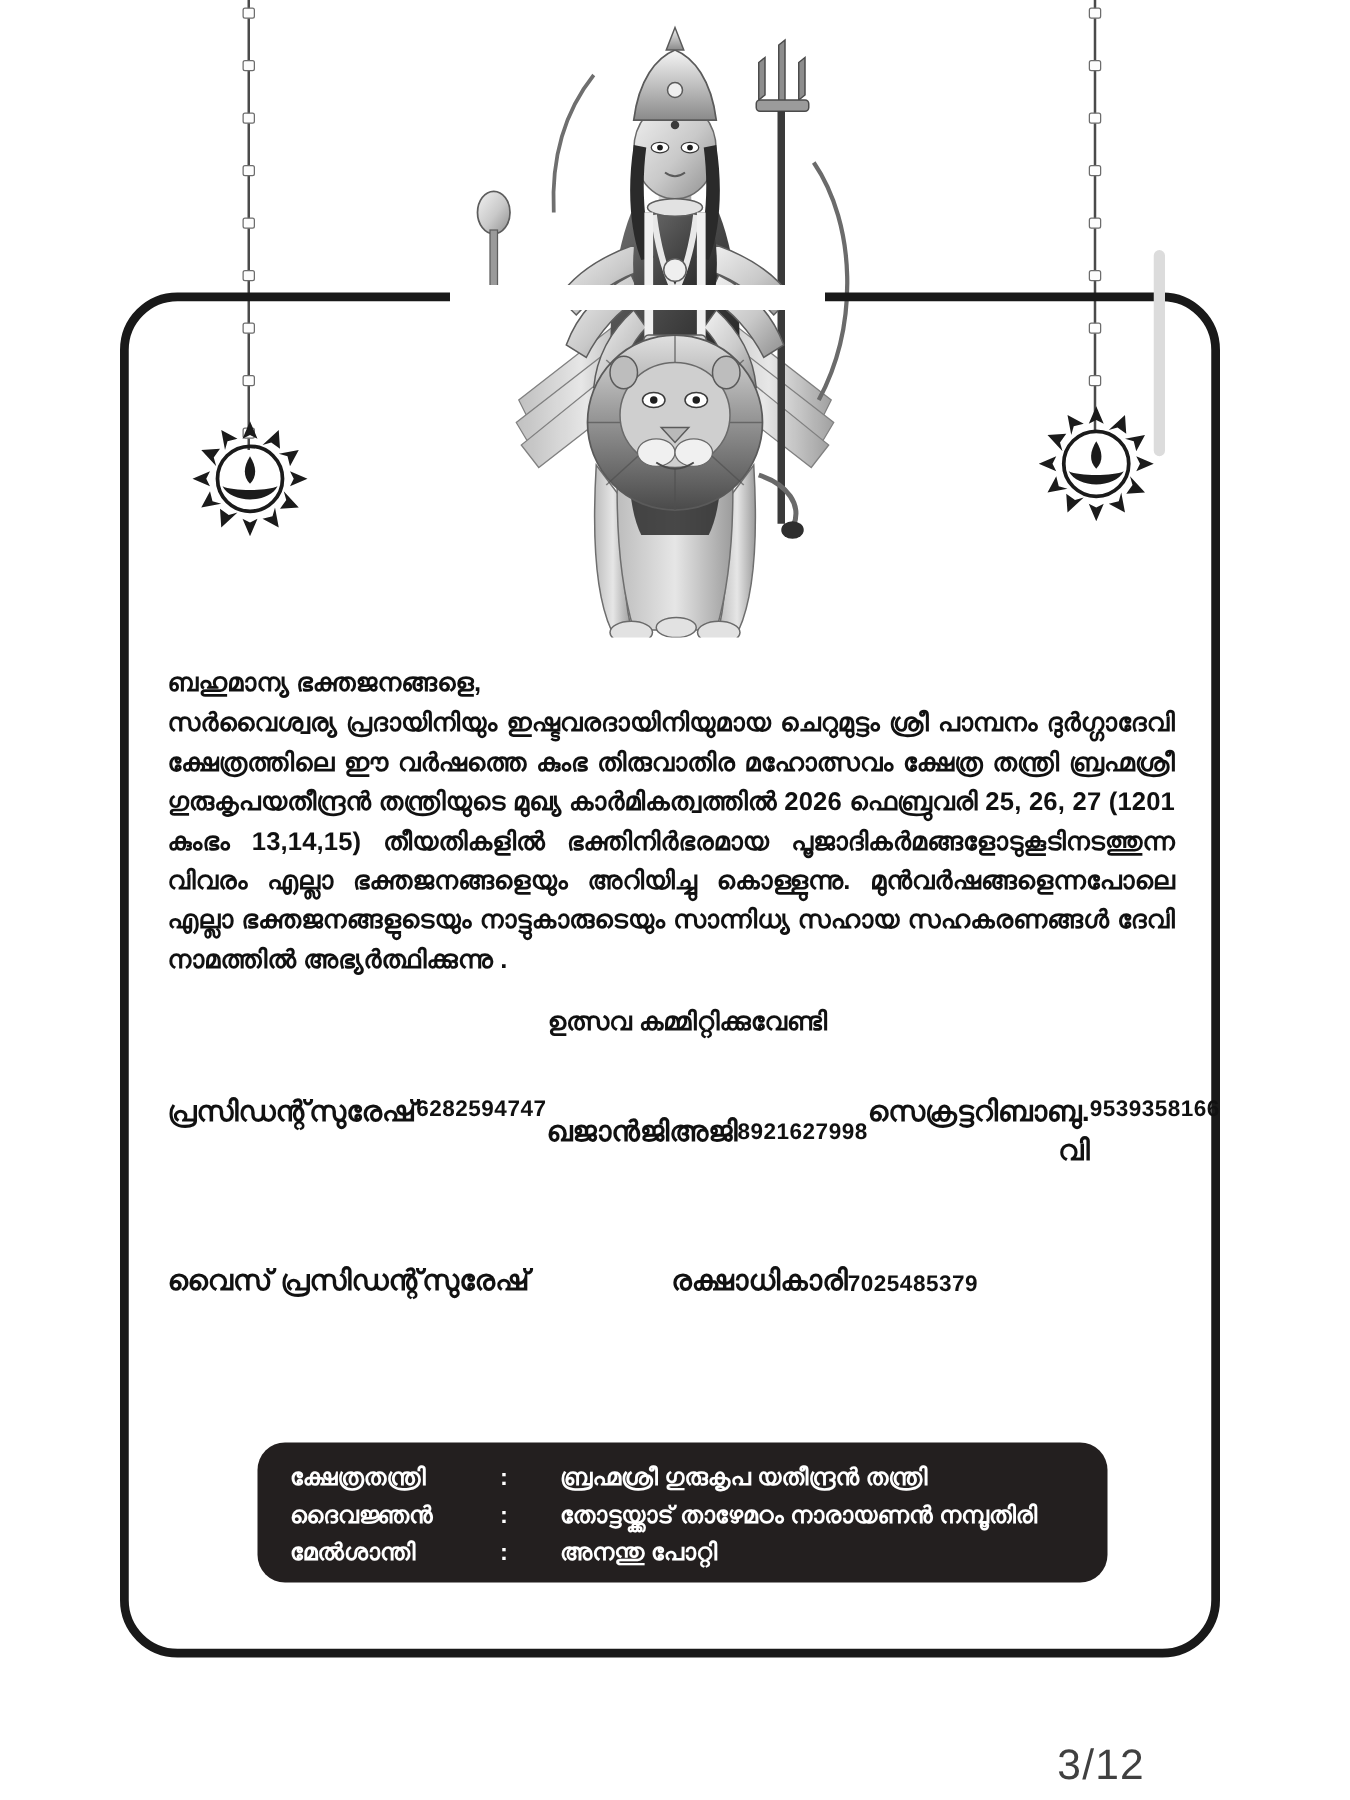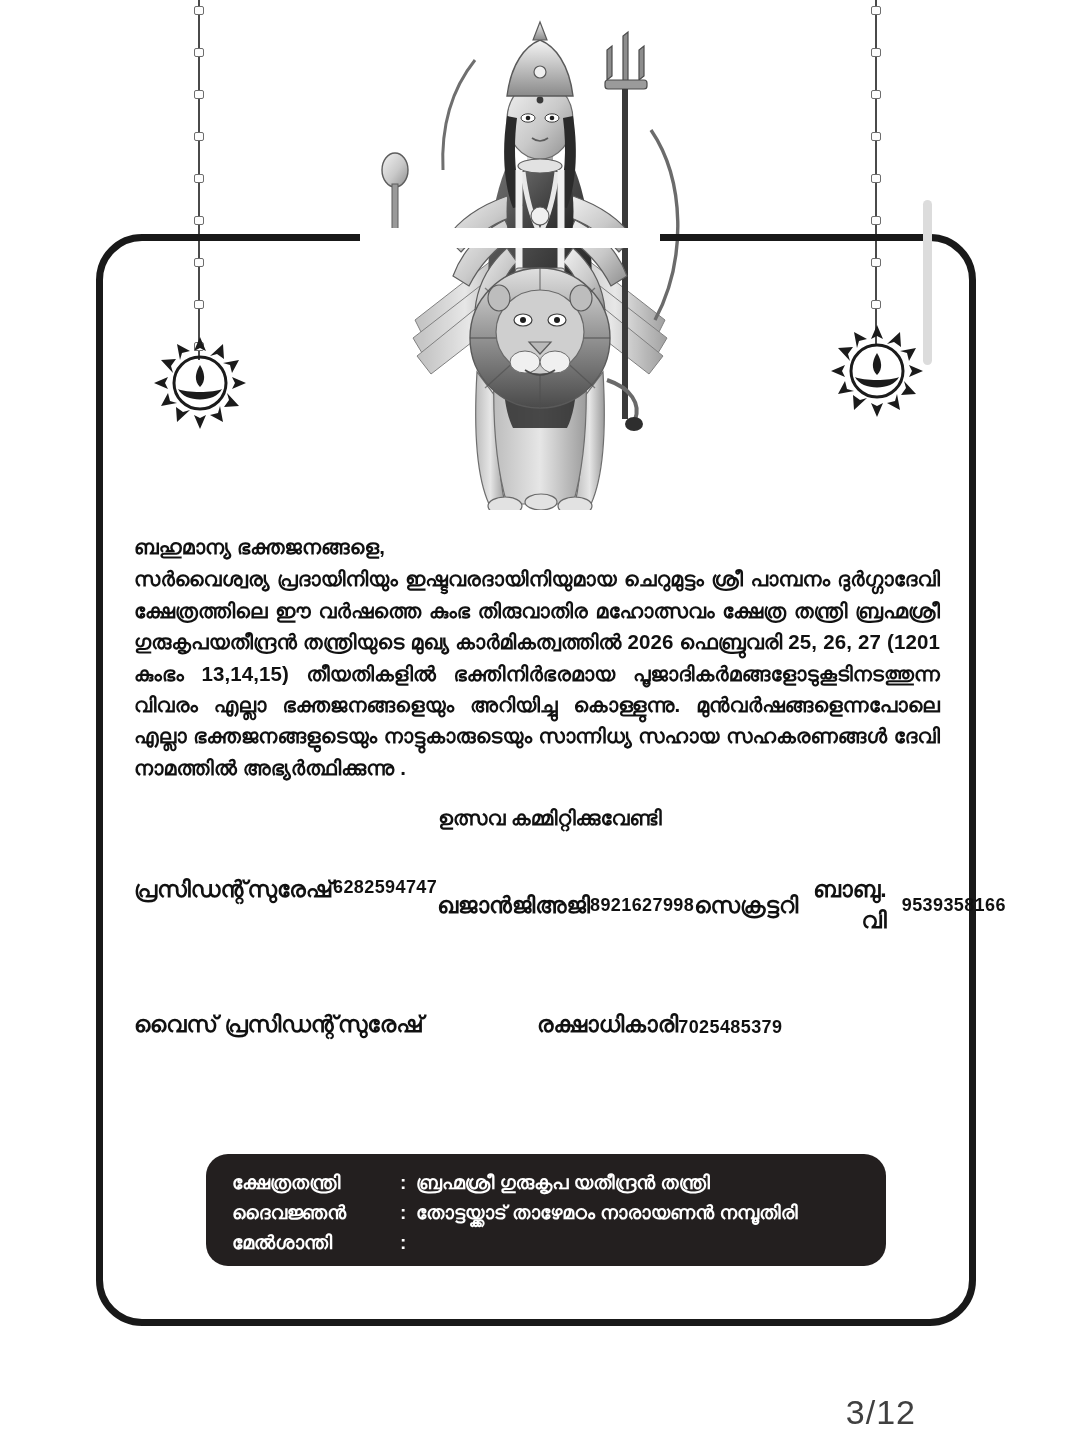--- a/index.html
+++ b/index.html
@@ -148,21 +148,21 @@
   .official .name  { font-size: 23px; line-height: 31px; }
   .official .phone {
     font-size: 18px;
     line-height: 26px;
     letter-spacing: 0.4px;
     font-weight: 700;
   }
 
   .col-left   { flex: 1 1 0; text-align: left;   align-items: flex-start; }
   .col-center { flex: 1 1 0; text-align: center; align-items: center; }
-  .col-right  { flex: 1 1 0; text-align: right;  align-items: center; gap: 15px; }
+  .col-right  { flex: 1 1 0; text-align: right;  align-items: flex-start; }
   .col-wide-left  { flex: 1 1 0; text-align: left;  align-items: flex-start; }
   .col-wide-right { flex: 1 1 0; text-align: center; align-items: flex-end; }
 
   
   #priest-panel {
     position: absolute;
     left: 110px;
     top: 920px;
     width: 680px;
     border-radius: 22px;
@@ -172,21 +172,21 @@
   .priest-row {
     display: flex;
     align-items: baseline;
     color: #ffffff;
     font-size: 19px;
     line-height: 30px;
     font-weight: 600;
   }
   .priest-row .p-label { width: 168px; flex: 0 0 168px; }
   .priest-row .p-colon { width: 16px; flex: 0 0 16px; }
-  .priest-row .p-value { flex: 1 1 auto; }
+  .priest-row .p-value { flex: 1 1 auto; margin-left: 32px; }
 
   
   #page-indicator {
     position: absolute;
     right: 24px;
     bottom: 8px;
     font-size: 34px;
     color: #404040;
     font-weight: 400;
     letter-spacing: 1px;
@@ -463,20 +463,21 @@
         <span class="p-value">ബ്രഹ്മശ്രീ ഗുരുകൃപ യതീന്ദ്രൻ തന്ത്രി</span>
       </div>
       <div class="priest-row">
         <span class="p-label">ദൈവജ്ഞൻ</span>
         <span class="p-colon">:</span>
         <span class="p-value">തോട്ടയ്ക്കാട്  താഴേമഠം നാരായണൻ നമ്പൂതിരി</span>
       </div>
       <div class="priest-row">
         <span class="p-label">മേൽശാന്തി</span>
         <span class="p-colon">:</span>
+        <span class="p-value">അനന്തു പോറ്റി</span>
       </div>
     </div>
 
   </div>
 
   <div id="page-indicator">3/12</div>
 
   <div id="scrollbar-track"></div>
   <div id="scrollbar-thumb"></div>
 

